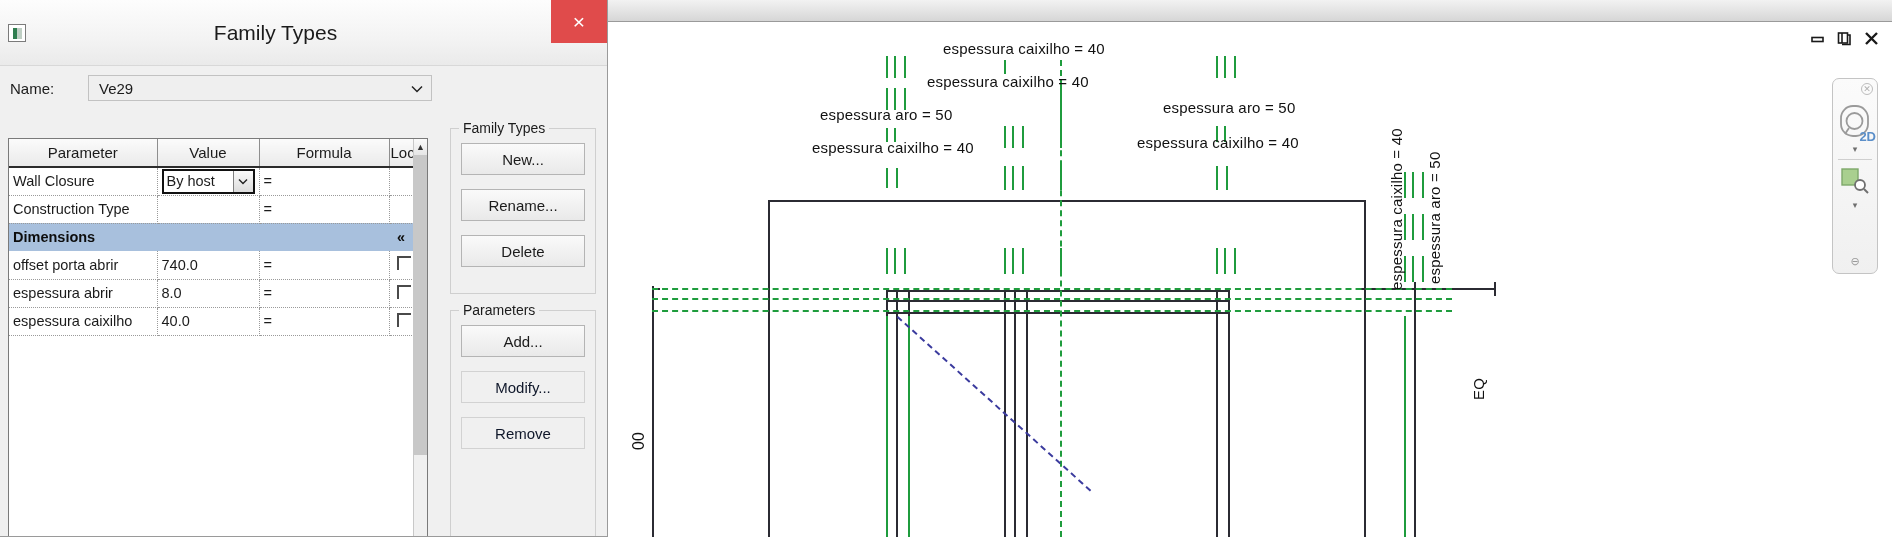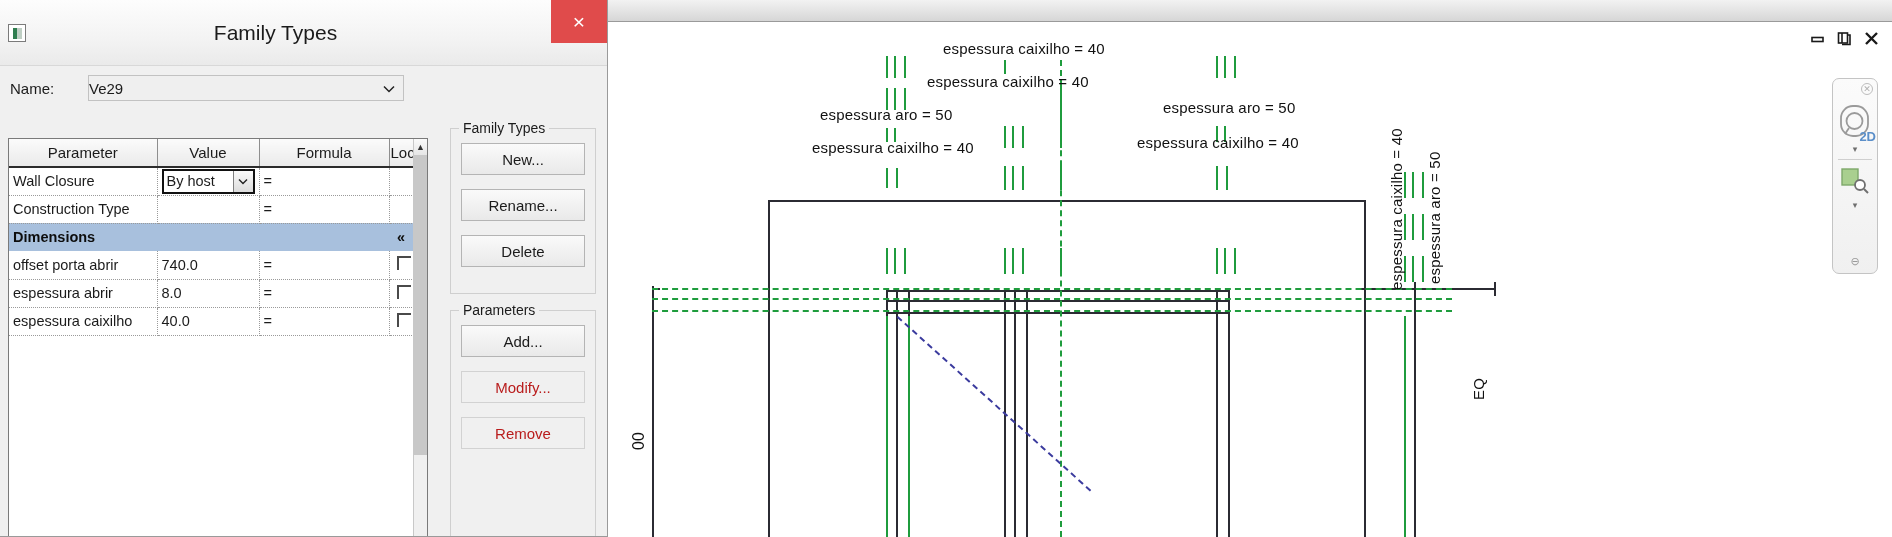--- a/index.html
+++ b/index.html
@@ -139,25 +139,26 @@
   #name-row {
     position: absolute; left: 0; top: 72px; width: 100%;
     height: 32px; display: flex; align-items: center;
   }
   #name-label {
     width: 88px; padding-left: 10px;
     font-size: 15px; color: #1b1b1b;
   }
   #name-combo {
     position: relative;
-    width: 316px; height: 26px;
+    width: 344px; height: 26px;
     background: #efefef;
     border: 1px solid #c2c2c2;
     display: flex; align-items: center;
     font-size: 15px; color: #1b1b1b;
+    padding-left: 10px;
     cursor: pointer;
   }
   #name-combo-arrow {
     position: absolute; right: 8px; top: 0; height: 26px;
     display: flex; align-items: center;
     font-size: 11px; color: #333;
   }
 
   
   #table-wrap {
@@ -252,21 +253,21 @@
   }
   .dlgbtn {
     width: 124px; height: 32px;
     background: linear-gradient(to bottom, #fafafa, #e9e9e9);
     border: 1px solid #b4b4b4;
     font-size: 15px; color: #1b1b1b;
     display: flex; align-items: center; justify-content: center;
     cursor: pointer;
     margin: 0 auto 14px auto;
   }
-  .dlgbtn.disabled { color: #b91c1c; border-color: #d2d2d2; background: #f0f0f0; cursor: default; }
+  .dlgbtn.disabled { color: #0f172a; border-color: #d2d2d2; background: #f0f0f0; cursor: default; }
 </style>
 </head>
 <body>
 
 <div id="root">
 
   <div id="canvas-area">
     <div id="canvas-topbar"></div>
 
     <div id="view-buttons">

